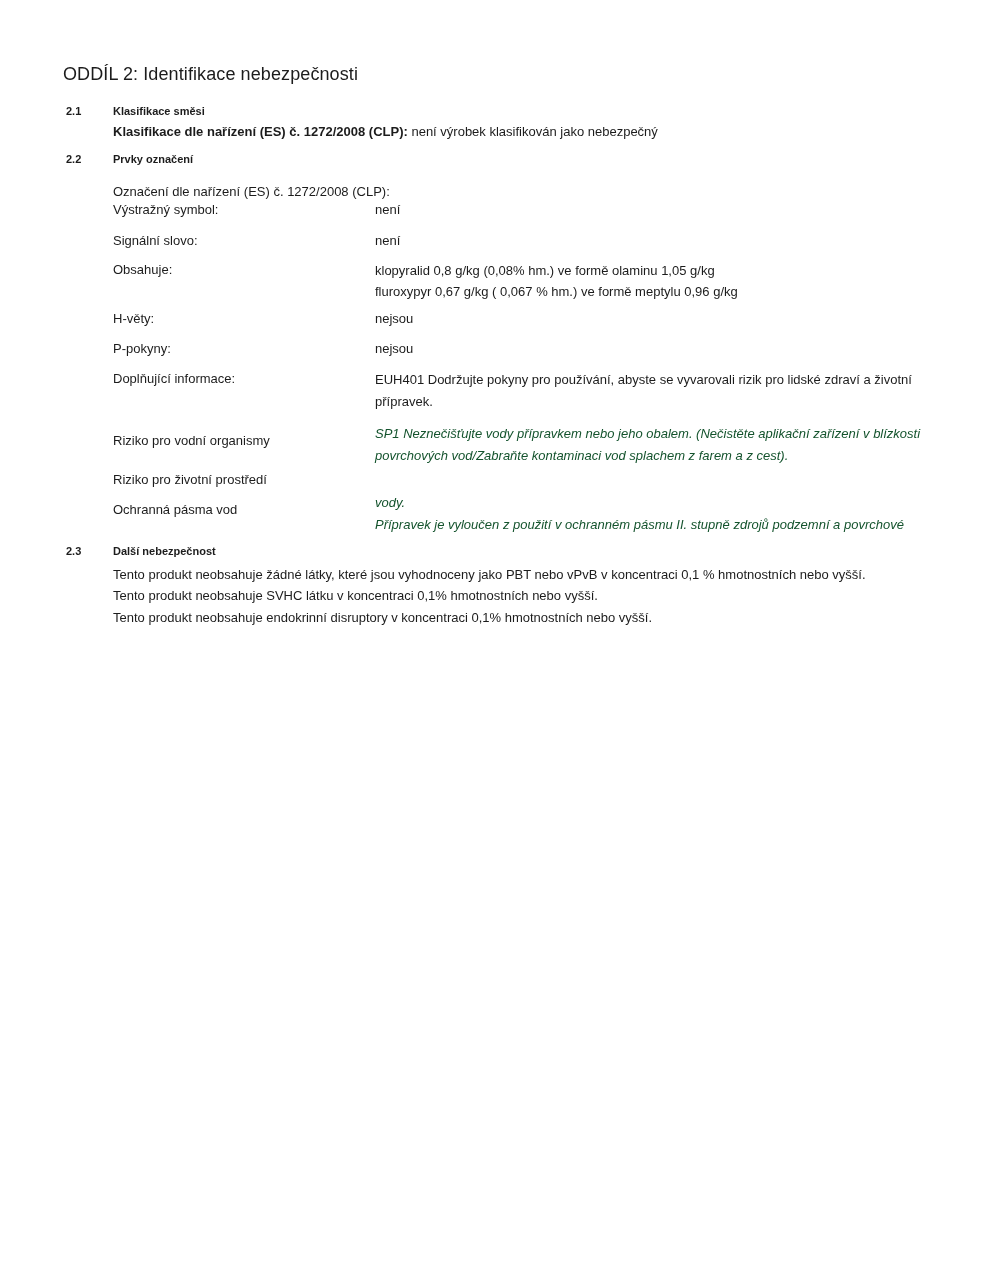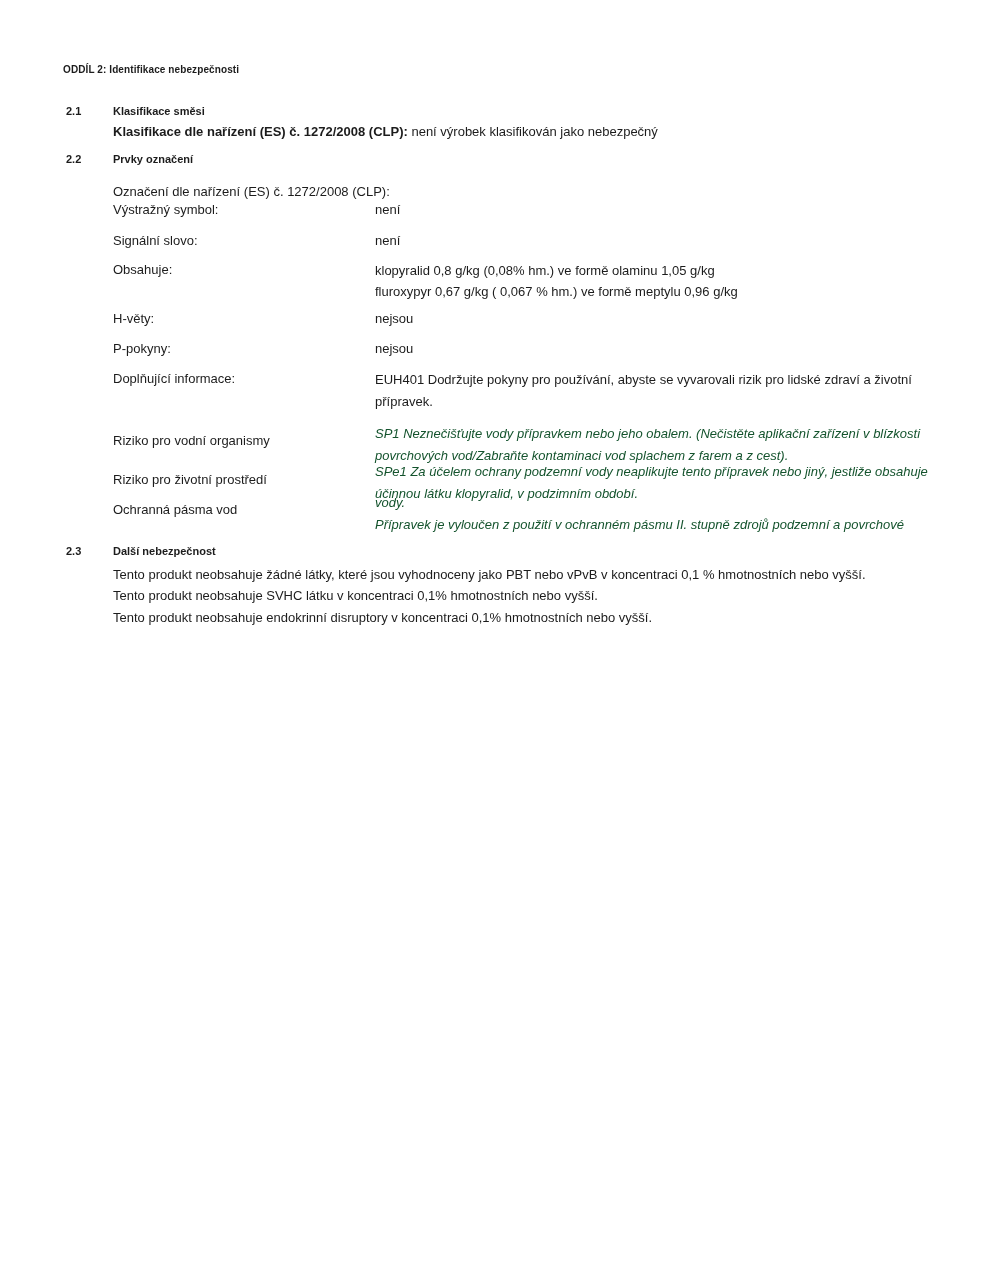--- a/index.html
+++ b/index.html
@@ -10,21 +10,21 @@
     height:1280px;
     background:#ffffff;
     color:#1c1c1c;
     font-family:"Liberation Sans", sans-serif;
     font-size:13px;
     overflow:hidden;
   }
   .b { font-weight:bold; }
   .doc-heading {
     position:absolute; left:63px; top:64px;
-    font-size:10px; font-weight:bold; letter-spacing:0.1px;
+    font-size:18px; font-weight:normal; letter-spacing:0.1px;
   }
   .sechead {
     position:absolute; left:66px;
     font-size:11px; font-weight:bold;
   }
   .sechead .num { display:inline-block; width:47px; font-weight:bold; }
   .lbl { position:absolute; left:113px; white-space:nowrap; }
   .val { position:absolute; left:375px; white-space:nowrap; }
   .lines div { line-height:21px; white-space:nowrap; }
   .lines.tight div { line-height:21.5px; }
@@ -77,24 +77,20 @@
     <div>přípravek.</div>
   </div>
 
   <div class="lbl" style="top:433px">Riziko pro vodní organismy</div>
   <div class="val lines tight ital" style="top:423px">
     <div>SP1 Neznečišťujte vody přípravkem nebo jeho obalem. (Nečistěte aplikační zařízení v blízkosti</div>
     <div>povrchových vod/Zabraňte kontaminaci vod splachem z farem a z cest).</div>
   </div>
 
   <div class="lbl" style="top:472px">Riziko pro životní prostředí</div>
-  <div class="val lines tight ital" style="top:461px">
-    <div>SPe1 Za účelem ochrany podzemní vody neaplikujte tento přípravek nebo jiný, jestliže obsahuje</div>
-    <div>účinnou látku klopyralid, v podzimním období.</div>
-  </div>
 
   <div class="lbl" style="top:502px">Ochranná pásma vod</div>
   <div class="val lines tight ital" style="top:492px">
     <div>vody.</div>
     <div>Přípravek je vyloučen z použití v ochranném pásmu II. stupně zdrojů podzemní a povrchové</div>
   </div>
 
   <div class="sechead" style="top:545px">
     <span class="num">2.3</span><span>Další nebezpečnost</span>
   </div>

